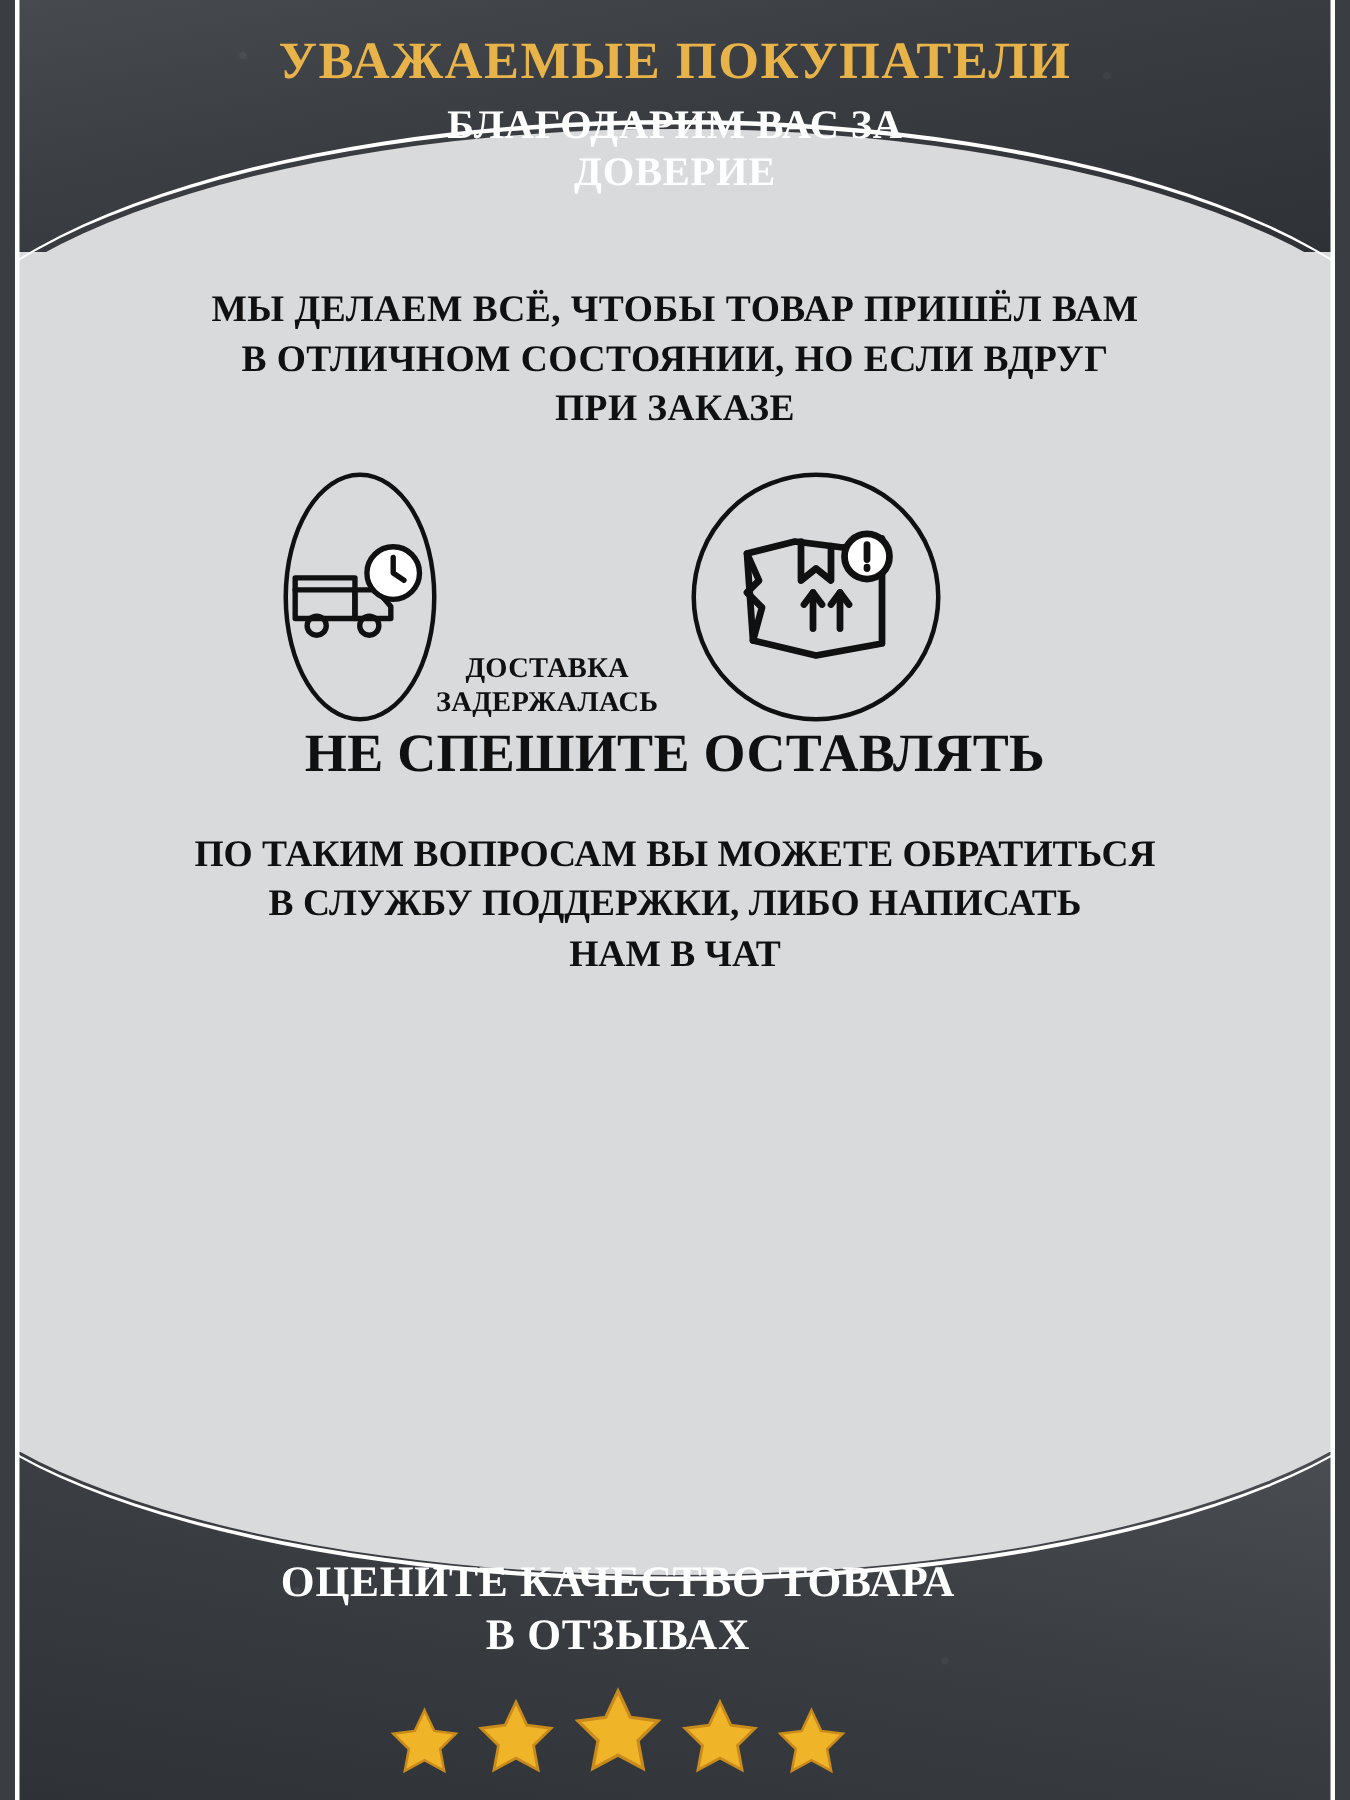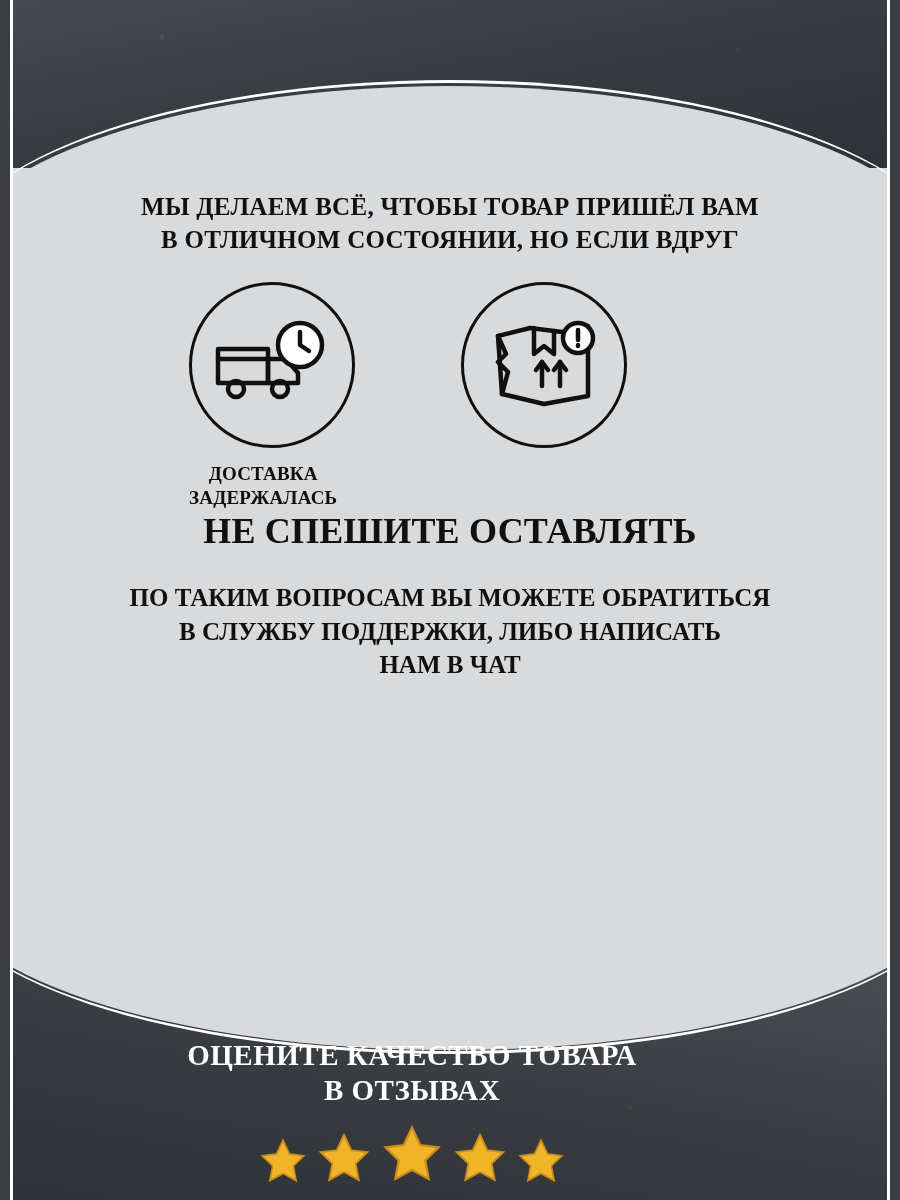--- a/index.html
+++ b/index.html
@@ -121,22 +121,22 @@
   .icons-row {
     margin-top: 26px;
     display: flex;
     justify-content: center;
     align-items: flex-start;
     gap: 22px;
   }
   .icon-col {
     width: 250px;
     display: flex;
-    flex-direction: column;
-    align-items: flex-start;
+    flex-direction: row;
+    align-items: flex-end;
   }
   .icon-circle {
     width: 160px;
     height: 160px;
     border: 3px solid #101010;
     border-radius: 50%;
     display: flex;
     align-items: center;
     justify-content: center;
     overflow: hidden;
@@ -225,31 +225,39 @@
 </style>
 </head>
 <body>
 
 <div class="page">
 
   <div class="header-band"></div>
   <div class="header-curve"></div>
   <div class="header-curve-line"></div>
 
+  <div class="header-text">
+    <div class="header-title">УВАЖАЕМЫЕ ПОКУПАТЕЛИ</div>
+    <div class="header-sub">
+      <div>БЛАГОДАРИМ ВАС ЗА</div>
+      <div>ДОВЕРИЕ</div>
+    </div>
+  </div>
 
   <div class="rail rail-left"></div>
   <div class="rail rail-right"></div>
   <div class="rail-inner rail-inner-left"></div>
   <div class="rail-inner rail-inner-right"></div>
 
   <div class="content">
 
     <div class="lead">
       <div>МЫ ДЕЛАЕМ ВСЁ, ЧТОБЫ ТОВАР ПРИШЁЛ ВАМ</div>
       <div>В ОТЛИЧНОМ СОСТОЯНИИ, НО ЕСЛИ ВДРУГ</div>
+      <div>ПРИ ЗАКАЗЕ</div>
     </div>
 
     <div class="icons-row">
 
       <div class="icon-col">
         <div class="icon-circle">
           <svg width="120" height="100" viewBox="0 0 120 100" fill="none" stroke="#101010" stroke-width="4.5" stroke-linecap="round" stroke-linejoin="round">
 
             <path d="M6 34 H56 V68 H6 Z"></path>
             <path d="M6 44 H56"></path>

